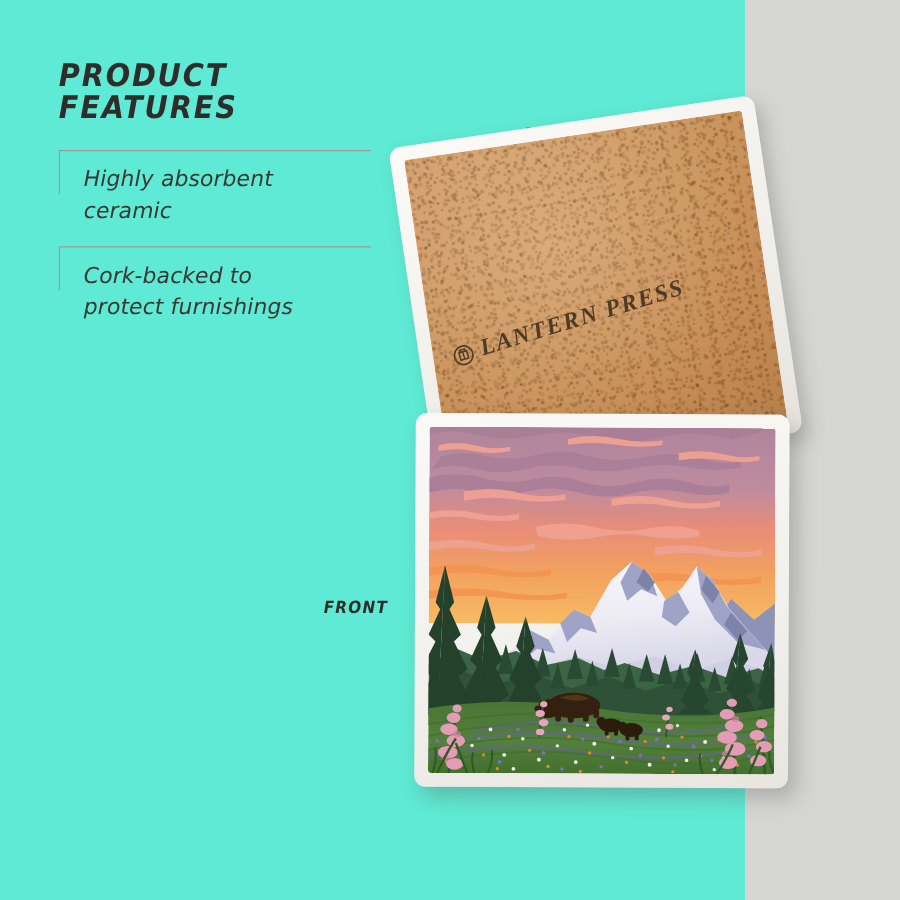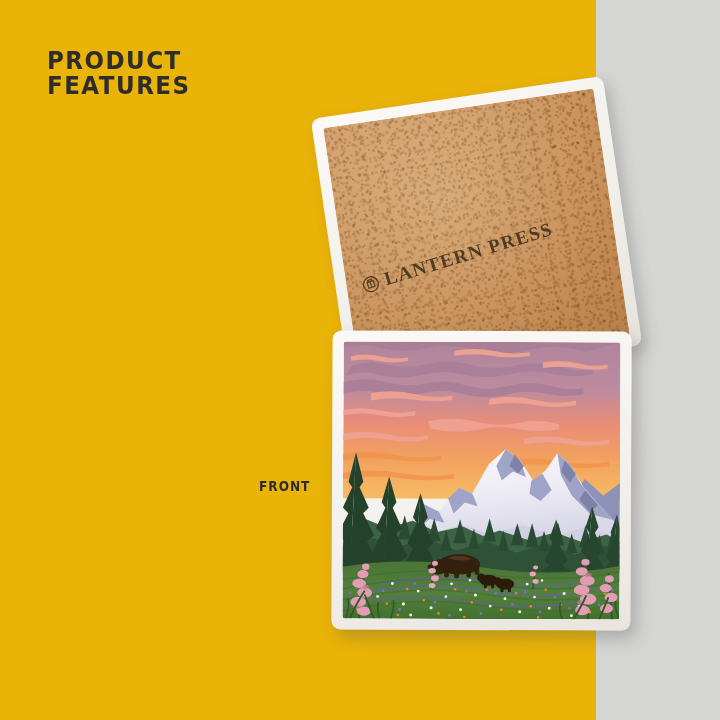--- a/index.html
+++ b/index.html
@@ -12,21 +12,22 @@
     background: #d5d5d3;
     font-family: "Liberation Sans", sans-serif;
     overflow: hidden;
     position: relative;
   }
   #stage {
     position: absolute;
     inset: 0;
     width: 596px;
     height: 720px;
-    background: #eab308;
+    background: #5eead4;
+    font-style: italic;
   }
 
   
   #features-panel {
     position: absolute;
     left: 47px;
     top: 48px;
     width: 250px;
   }
   #page-title {
@@ -171,21 +172,29 @@
   #art { position: absolute; inset: 0; width: 100%; height: 100%; display: block; }
 </style>
 </head>
 <body>
 
 <div id="stage">
 
   <div id="features-panel">
     <h1 id="page-title">PRODUCT FEATURES</h1>
 
-
+    <div class="feature-item">
+      <div class="feature-text">Highly absorbent
+ceramic</div>
+    </div>
+
+    <div class="feature-item">
+      <div class="feature-text">Cork-backed to
+protect furnishings</div>
+    </div>
 
   </div>
 
   <div class="side-label" id="label-back">BACK</div>
   <div class="side-label" id="label-front">FRONT</div>
 
   <div class="coaster" id="coaster-back">
     <div class="coaster-inner">
       <div id="cork-surface"></div>
       <div id="cork-vignette"></div>

